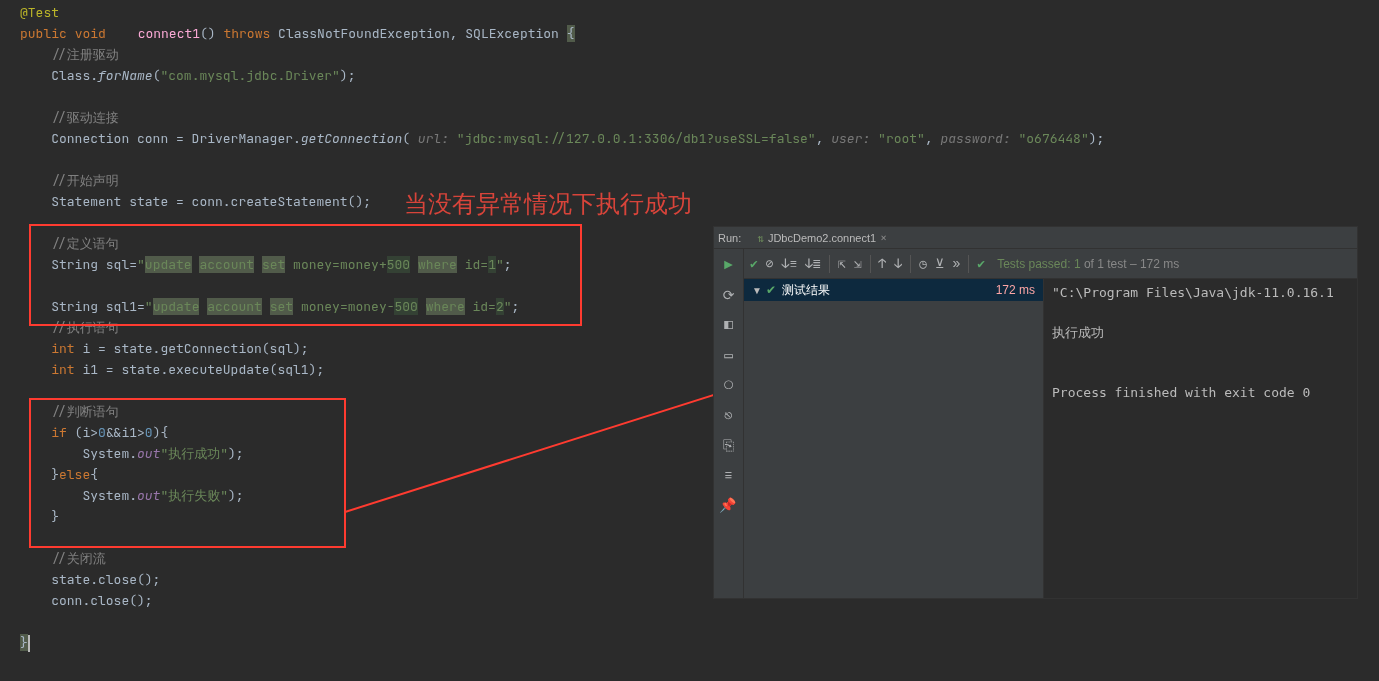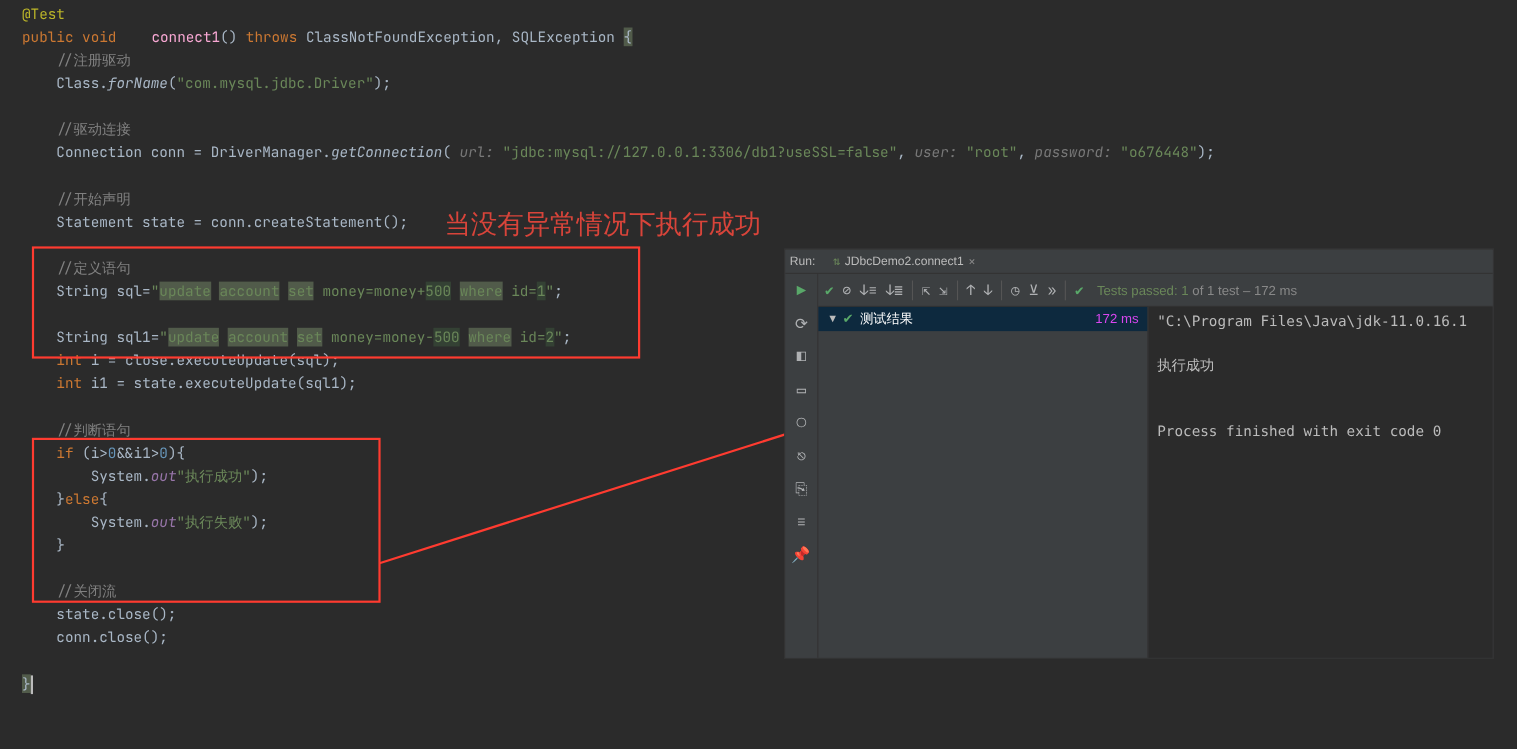--- a/index.html
+++ b/index.html
@@ -94,21 +94,21 @@
 }
 .tree-col { width: 300px; border-right: 1px solid #323232; }
 .tree-item {
   height: 22px; background: #0d293e;
   display: flex; align-items: center; padding: 0 8px;
   font-family: sans-serif; font-size: 12px;
 }
 .tree-item .check { color: #59a869; margin-right: 6px; }
 .tree-item .arrow { color: #bbb; margin-right: 4px; font-size: 10px; }
 .tree-item .label { color: #ffffff; flex: 1; }
-.tree-item .time { color: #d946ef; }
+.tree-item .time { color: #fca5a5; }
 
 .console {
   flex: 1; background: #2b2b2b; padding: 4px 8px;
   font-family: 'Consolas', monospace; font-size: 13px;
   color: #bbbbbb;
 }
 .console-line { height: 20px; line-height: 20px; white-space: pre; }
 
 .arrow-overlay { position: absolute; left: 335px; top: 282px; width: 660px; height: 260px; pointer-events: none; }
 </style>
@@ -124,21 +124,22 @@
   <div class="line">    <span class="comment">//驱动连接</span></div>
   <div class="line">    <span class="default">Connection conn = DriverManager.</span><span class="default italic">getConnection</span><span class="default">(</span><span class="paramhint"> url: </span><span class="string">"jdbc:mysql://127.0.0.1:3306/db1?useSSL=false"</span><span class="default">,</span><span class="paramhint"> user: </span><span class="string">"root"</span><span class="default">,</span><span class="paramhint"> password: </span><span class="string">"o676448"</span><span class="default">);</span></div>
   <div class="line"></div>
   <div class="line">    <span class="comment">//开始声明</span></div>
   <div class="line">    <span class="default">Statement state = conn.createStatement();</span></div>
   <div class="line"></div>
   <div class="line">    <span class="comment">//定义语句</span></div>
   <div class="line">    <span class="default">String sql=</span><span class="string">"</span><span class="string hl">update</span><span class="string"> </span><span class="string hl">account</span><span class="string"> </span><span class="string hl">set</span><span class="string"> money=money+</span><span class="string hl-num">500</span><span class="string"> </span><span class="string hl">where</span><span class="string"> id=</span><span class="string hl-num">1</span><span class="string">"</span><span class="default">;</span></div>
   <div class="line"></div>
   <div class="line">    <span class="default">String sql1=</span><span class="string">"</span><span class="string hl">update</span><span class="string"> </span><span class="string hl">account</span><span class="string"> </span><span class="string hl">set</span><span class="string"> money=money-</span><span class="string hl-num">500</span><span class="string"> </span><span class="string hl">where</span><span class="string"> id=</span><span class="string hl-num">2</span><span class="string">"</span><span class="default">;</span></div>
-  <div class="line">    <span class="kw">int</span><span class="default"> i = close.executeUpdate(sql);</span></div>
+  <div class="line">    <span class="comment">//执行语句</span></div>
+  <div class="line">    <span class="kw">int</span><span class="default"> i = state.getConnection(sql);</span></div>
   <div class="line">    <span class="kw">int</span><span class="default"> i1 = state.executeUpdate(sql1);</span></div>
   <div class="line"></div>
   <div class="line">    <span class="comment">//判断语句</span></div>
   <div class="line">    <span class="kw">if</span><span class="default"> (i&gt;</span><span class="number">0</span><span class="default">&amp;&amp;i1&gt;</span><span class="number">0</span><span class="default">){</span></div>
   <div class="line">        <span class="default">System.</span><span class="static-field">out</span><span class="default"></span><span class="string">"执行成功"</span><span class="default">);</span></div>
   <div class="line">    <span class="default">}</span><span class="kw">else</span><span class="default">{</span></div>
   <div class="line">        <span class="default">System.</span><span class="static-field">out</span><span class="default"></span><span class="string">"执行失败"</span><span class="default">);</span></div>
   <div class="line">    <span class="default">}</span></div>
   <div class="line"></div>
   <div class="line">    <span class="comment">//关闭流</span></div>

